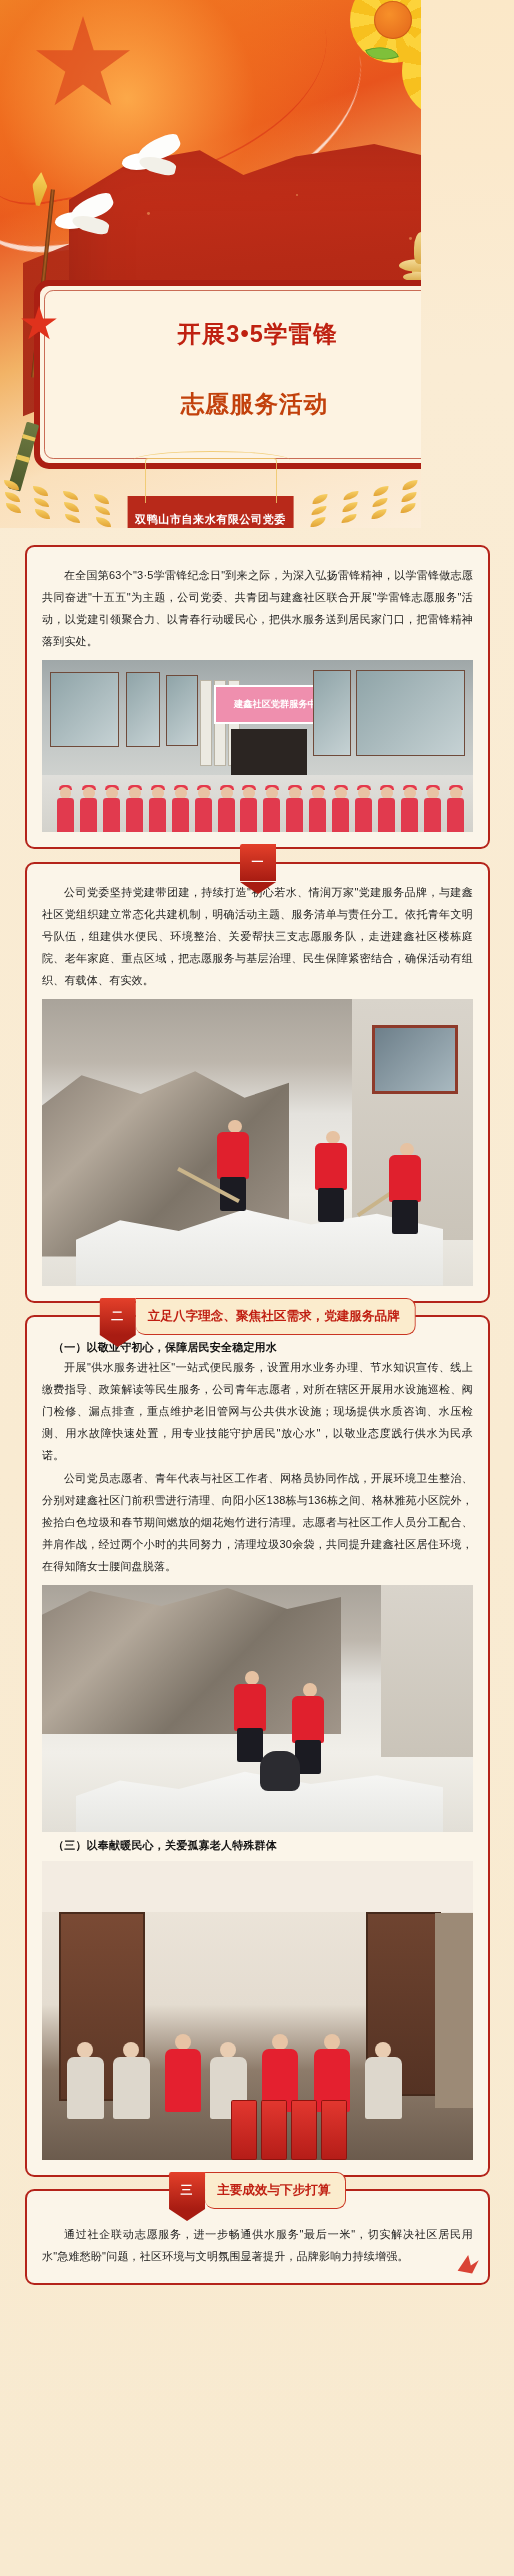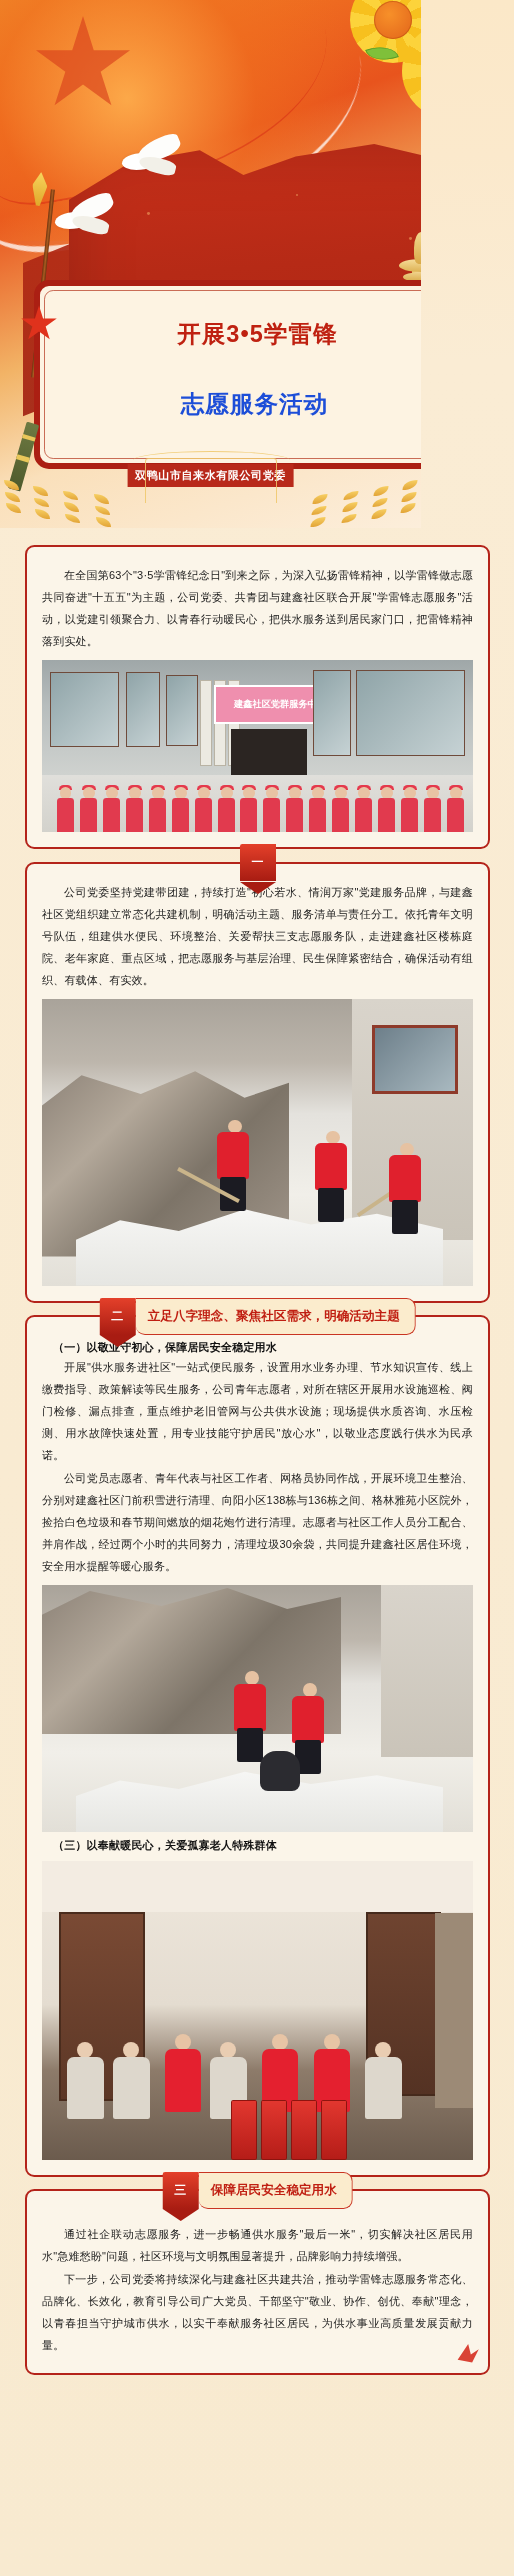--- a/index.html
+++ b/index.html
@@ -116,21 +116,21 @@
   .title-card::before {
     content:""; position:absolute; inset:4px; border:1.1px solid #c96c56; border-radius:9.2px;
   }
   .title-main {
     position:absolute; left:0; right:0; top:32px;
     text-align:center; font-size:23.5px; font-weight:900; color:#bf2111;
     letter-spacing:1.1px;
   }
   .title-sub {
     position:absolute; left:0; right:6px; top:102px;
-    text-align:center; font-size:23.5px; font-weight:900; color:#1d4ed8;
+    text-align:center; font-size:23.5px; font-weight:900; color:#c2410c;
     letter-spacing:1.1px;
   }
   .card-star-l {
     position:absolute; left:-19.5px; top:19.5px; width:37px; height:37px; background:#e0321c;
     clip-path: polygon(50% 0%, 61% 35%, 98% 35%, 68% 57%, 79% 91%, 50% 70%, 21% 91%, 32% 57%, 2% 35%, 39% 35%);
     filter: drop-shadow(0 0 1.7px rgba(240,190,90,.95));
   }
   .card-star-r {
     position:absolute; right:-22px; bottom:-10.3px; width:40px; height:40px; background:#e0321c;
     clip-path: polygon(50% 0%, 61% 35%, 98% 35%, 68% 57%, 79% 91%, 50% 70%, 21% 91%, 32% 57%, 2% 35%, 39% 35%);
@@ -143,23 +143,23 @@
   }
   .card-book::after { content:""; position:absolute; left:3.4px; bottom:-5.7px; width:4px; height:12.6px;
     background:#4aa8bd; }
   .card-pencil {
     position:absolute; left:-23px; bottom:-27.6px; width:12.6px; height:69px;
     background: linear-gradient(180deg,#6e7a42,#4e5a2c); transform: rotate(16deg); border-radius:1.7px;
   }
   .card-pencil::before { content:""; position:absolute; left:0; top:12.6px; width:12.6px; height:4.6px; background:#e9c75a; }
   .card-pencil::after  { content:""; position:absolute; left:0; top:34px; width:12.6px; height:4.6px; background:#e9c75a; }
   .subtitle-badge {
-    position:absolute; left:50%; transform:translateX(-50%); top:464px;
+    position:absolute; left:50%; transform:translateX(-50%); top:496px;
     background:#b8291a; color:#fff; font-size:11px; font-weight:700;
-    padding:4px 8px; letter-spacing:0.6px;
+    padding:16px 8px; letter-spacing:0.6px;
   }
 
   
   .laurel { position:absolute; bottom:2.3px; left:50%; transform:translateX(-50%); width:436px; height:63px; }
   .gate {
     position:absolute; left:50%; transform:translateX(-50%); bottom:23px; width:132px; height:45px;
     border:1.7px solid #f0c86a; border-bottom:none; border-radius:3.4px 3.4px 0 0; opacity:.85;
   }
   .gate::before { content:""; position:absolute; left:-12.6px; top:-8px; width:157px; height:9.2px;
     border-top:1.7px solid #f0c86a; border-radius:50%/9.2px 9.2px 0 0; }
@@ -520,27 +520,27 @@
         <span class="head" style="left:13.8px;top:0"></span>
         <span class="coat" style="left:3.4px;top:12.6px"></span>
         <span class="leg" style="left:5.7px;top:57px"></span>
       </div>
     </div>
   </div>
 
   <div class="section">
     <div class="sec-head">
       <div class="sec-num">二</div>
-      <div class="sec-title">立足八字理念、聚焦社区需求，明确活动主题</div>
+      <div class="sec-title">立足八字理念、聚焦社区需求，党建服务品牌</div>
     </div>
 
     <h3 class="subhead">（一）以敬业守初心，保障居民安全稳定用水</h3>
     <p class="para">开展"供水服务进社区"一站式便民服务，设置用水业务办理、节水知识宣传、线上缴费指导、政策解读等民生服务，公司青年志愿者，对所在辖区开展用水设施巡检、阀门检修、漏点排查，重点维护老旧管网与公共供水设施；现场提供水质咨询、水压检测、用水故障快速处置，用专业技能守护居民"放心水"，以敬业态度践行供水为民承诺。</p>
 
-    <p class="para">公司党员志愿者、青年代表与社区工作者、网格员协同作战，开展环境卫生整治、分别对建鑫社区门前积雪进行清理、向阳小区138栋与136栋之间、格林雅苑小区院外，捡拾白色垃圾和春节期间燃放的烟花炮竹进行清理。志愿者与社区工作人员分工配合、并肩作战，经过两个小时的共同努力，清理垃圾30余袋，共同提升建鑫社区居住环境，安全用水提醒等暖心服务。</p>
+    <p class="para">公司党员志愿者、青年代表与社区工作者、网格员协同作战，开展环境卫生整治、分别对建鑫社区门前积雪进行清理、向阳小区138栋与136栋之间、格林雅苑小区院外，捡拾白色垃圾和春节期间燃放的烟花炮竹进行清理。志愿者与社区工作人员分工配合、并肩作战，经过两个小时的共同努力，清理垃圾30余袋，共同提升建鑫社区居住环境，在得知隋女士腰间盘脱落。</p>
 
     <div class="photo p2" style="height:247px">
       <div class="rock" style="top:0;height:149px;width:299px"></div>
       <div class="wall" style="width:92px;height:172px"></div>
       <div class="snowpile" style="height:86px"></div>
       <div class="wkr" style="left:189px;top:86px;width:40px;height:103px">
         <span class="head" style="left:13.8px;top:0"></span>
         <span class="coat" style="left:3.4px;top:12.6px"></span>
         <span class="leg" style="left:5.7px;top:57px"></span>
       </div>
@@ -592,24 +592,23 @@
           <i style="left:30px"></i>
           <i style="left:60px"></i>
           <i style="left:90px"></i>
       </div>
     </div>
   </div>
 
   <div class="section">
     <div class="sec-head">
       <div class="sec-num">三</div>
-      <div class="sec-title">保障居民安全稳定用水</div>
+      <div class="sec-title">主要成效与下步打算</div>
     </div>
     <p class="para" style="margin-top:15px">通过社企联动志愿服务，进一步畅通供水服务"最后一米"，切实解决社区居民用水"急难愁盼"问题，社区环境与文明氛围显著提升，品牌影响力持续增强。</p>
-    <p class="para">下一步，公司党委将持续深化与建鑫社区共建共治，推动学雷锋志愿服务常态化、品牌化、长效化，教育引导公司广大党员、干部坚守"敬业、协作、创优、奉献"理念，以青春担当守护城市供水，以实干奉献服务社区居民，为供水事业高质量发展贡献力量。</p>
 
     <div class="deco-corner" style="right:6.9px;bottom:5.7px">
       <svg viewBox="0 0 40 40">
           <path d="M4 30 L20 6 L24 22 L36 14 L26 34 Z" fill="#d63022"></path>
         </svg>
     </div>
   </div>
 
   <div class="bottom-space"></div>
 </div>

